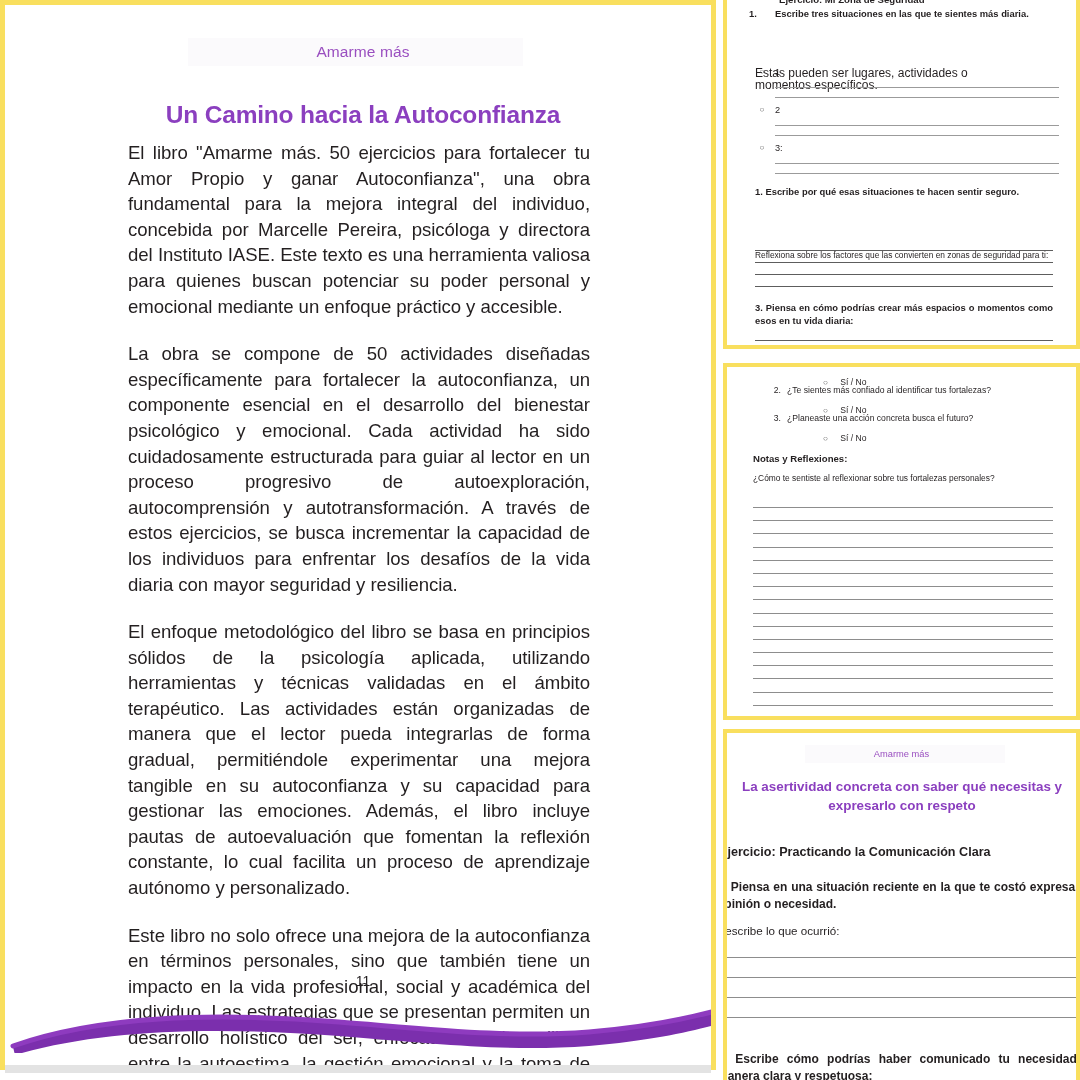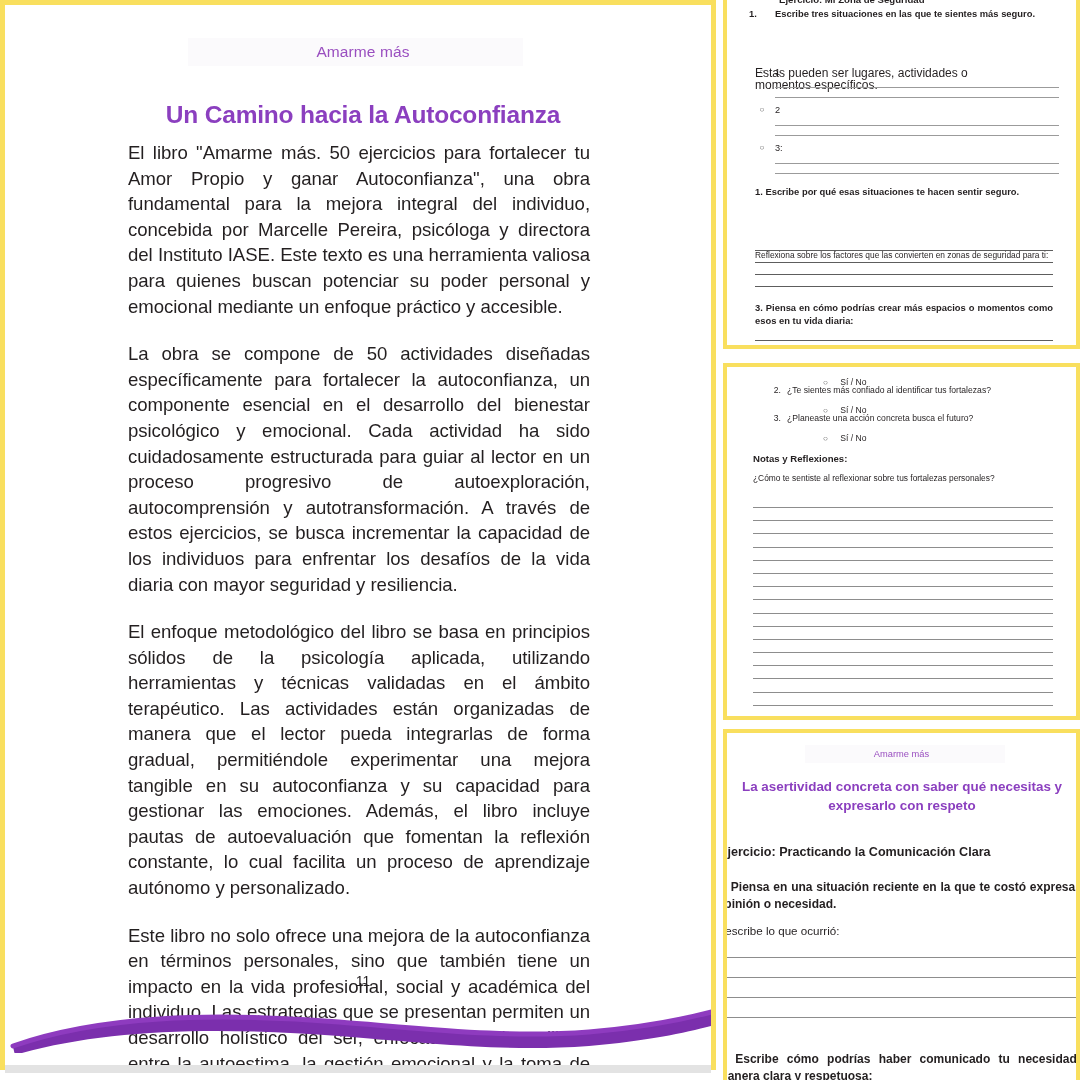--- a/index.html
+++ b/index.html
@@ -261,21 +261,21 @@
   </div>
   <div class="gray-strip"></div>
 
   <div class="rp" id="panel1">
     <div class="rp-inner">
       <div class="p1-exheading">Ejercicio: Mi Zona de Seguridad</div>
 
       <div style="position:absolute;left:22px;top:8px;width:308px;">
         <div class="q-num">
           <span class="n">1.</span>
-          <span class="t">Escribe tres situaciones en las que te sientes más seguro.</span>
+          <span class="t">Escribe tres situaciones en las que te sientes más diaria.</span>
         </div>
       </div>
 
       <div style="position:absolute;left:28px;top:38px;width:250px;">
         <div class="sub-note">Estas pueden ser lugares, actividades o momentos específicos.</div>
       </div>
 
       <div style="position:absolute;left:22px;top:66px;width:310px;">
         <div class="bullet-row">
           <span class="bdot">○</span>

